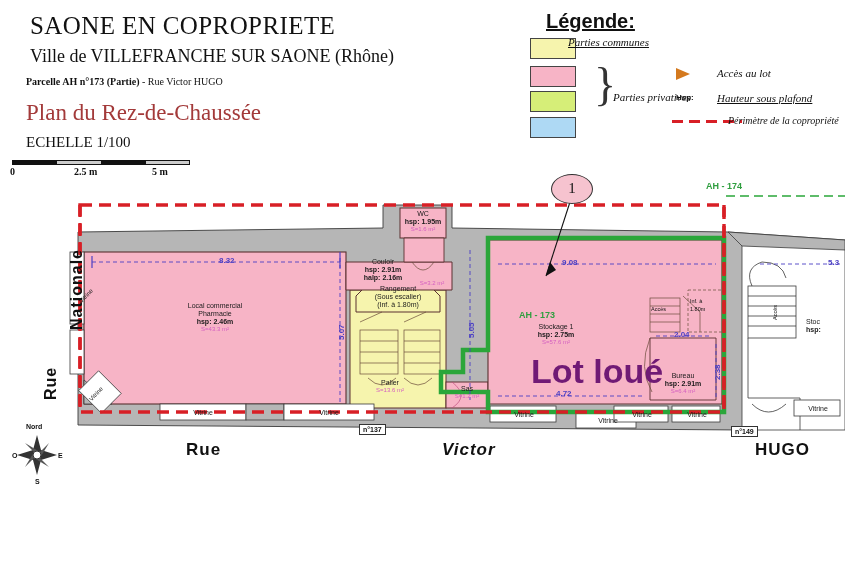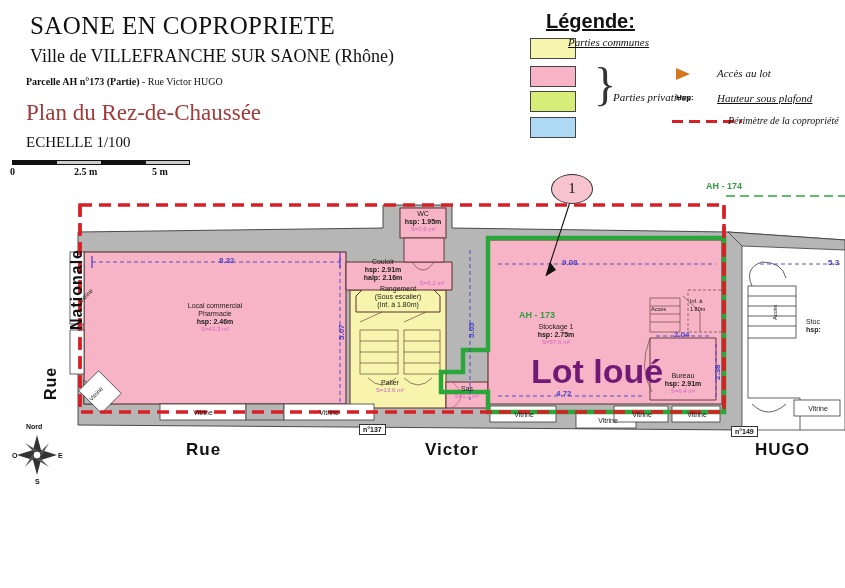--- a/index.html
+++ b/index.html
@@ -304,21 +304,21 @@
 <div class="vit" style="left:296px;top:409px;width:66px;">Vitrine</div>
 <div class="vit" style="left:498px;top:411px;width:52px;">Vitrine</div>
 <div class="vit" style="left:584px;top:417px;width:48px;">Vitrine</div>
 <div class="vit" style="left:620px;top:411px;width:44px;">Vitrine</div>
 <div class="vit" style="left:676px;top:411px;width:42px;">Vitrine</div>
 <div class="vit" style="left:798px;top:405px;width:40px;">Vitrine</div>
 <div class="vit-r" style="left:78px;top:300px;">Vitrine</div>
 <div class="vit-r" style="left:88px;top:398px;">Vitrine</div>
 
 <div class="st" style="left:186px;top:440px;">Rue</div>
-<div class="st" style="left:425px;top:440px;">Victor</div>
+<div class="st" style="left:442px;top:440px;font-style:italic;">Victor</div>
 <div class="st" style="left:755px;top:440px;">HUGO</div>
 <div class="st-v" style="left:42px;top:400px;">Rue</div>
 <div class="st-v" style="left:68px;top:330px;">Nationale</div>
 
 <div class="cmp-l" style="left:26px;top:423px;">Nord</div>
 <div class="cmp-l" style="left:12px;top:452px;">O</div>
 <div class="cmp-l" style="left:58px;top:452px;">E</div>
 <div class="cmp-l" style="left:35px;top:478px;">S</div>
 
 </body></html>

